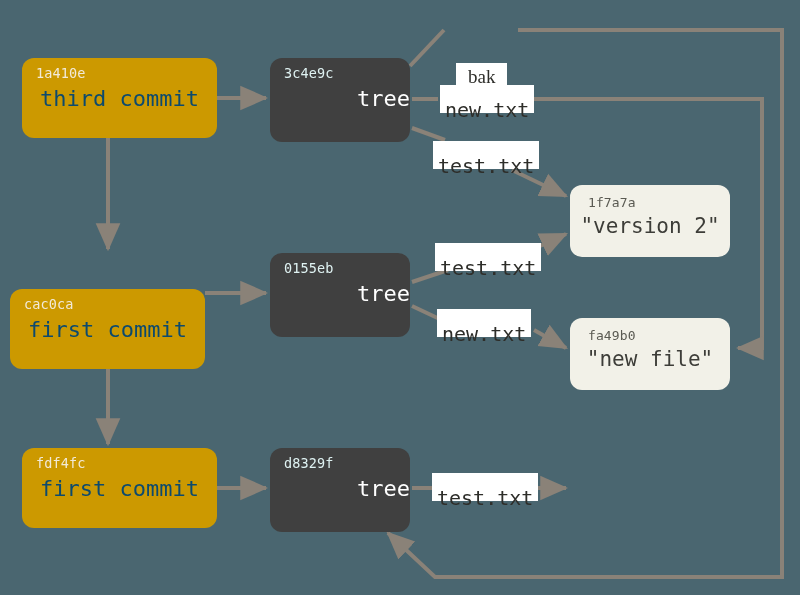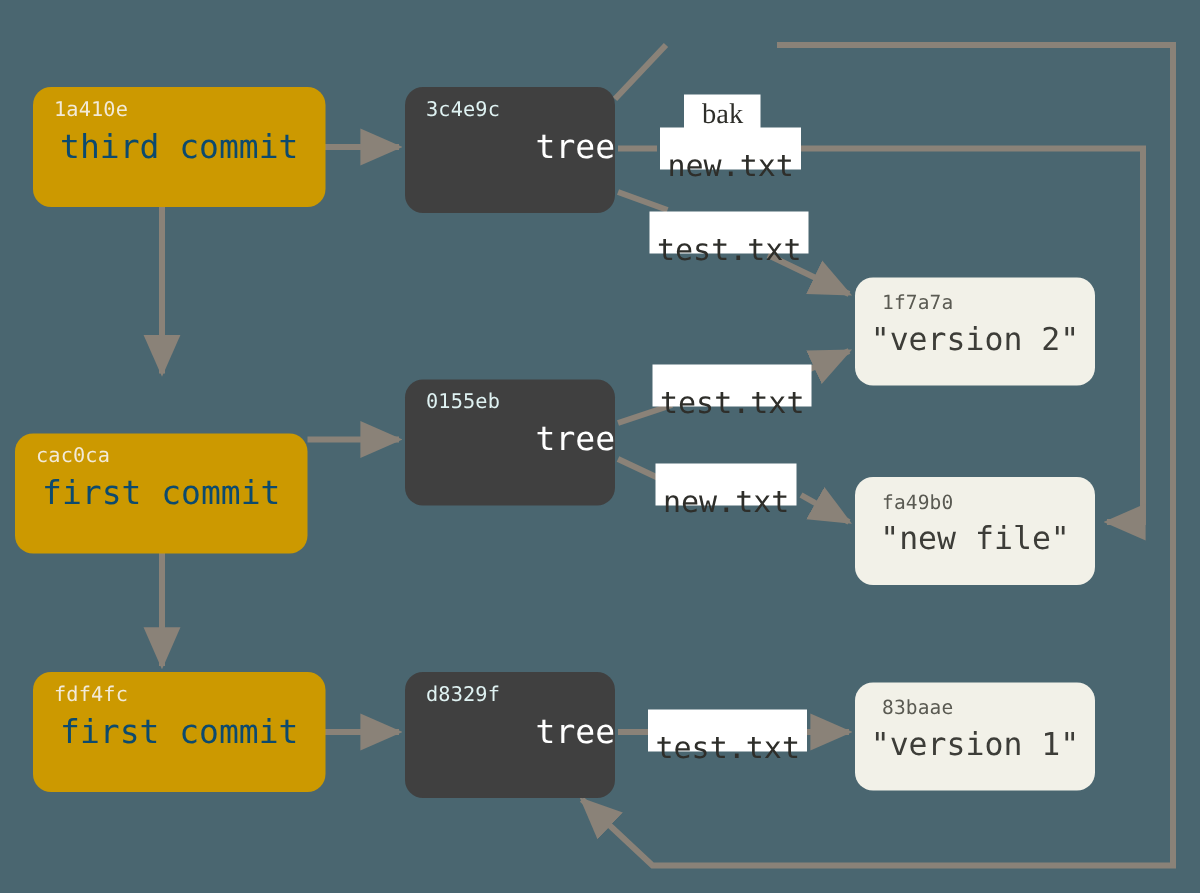--- a/index.html
+++ b/index.html
@@ -165,24 +165,20 @@
   </div>
 
   <div class="node blob" style="left:570px; top:185px;">
     <span class="hash">1f7a7a</span>
     <span class="title">"version 2"</span>
   </div>
   <div class="node blob" style="left:570px; top:318px;">
     <span class="hash">fa49b0</span>
     <span class="title">"new file"</span>
   </div>
-  <div class="node blob" style="left:570px; top:455px;">
-    <span class="hash">83baae</span>
-    <span class="title">"version 1"</span>
-  </div>
 
   <div class="edge-label sans" style="left:456px; top:15px;">bak</div>
   <div class="edge-label" style="left:440px; top:85px;">new.txt</div>
   <div class="edge-label" style="left:433px; top:141px;">test.txt</div>
   <div class="edge-label" style="left:435px; top:243px;">test.txt</div>
   <div class="edge-label" style="left:437px; top:309px;">new.txt</div>
   <div class="edge-label" style="left:432px; top:473px;">test.txt</div>
 
 </div>
 

